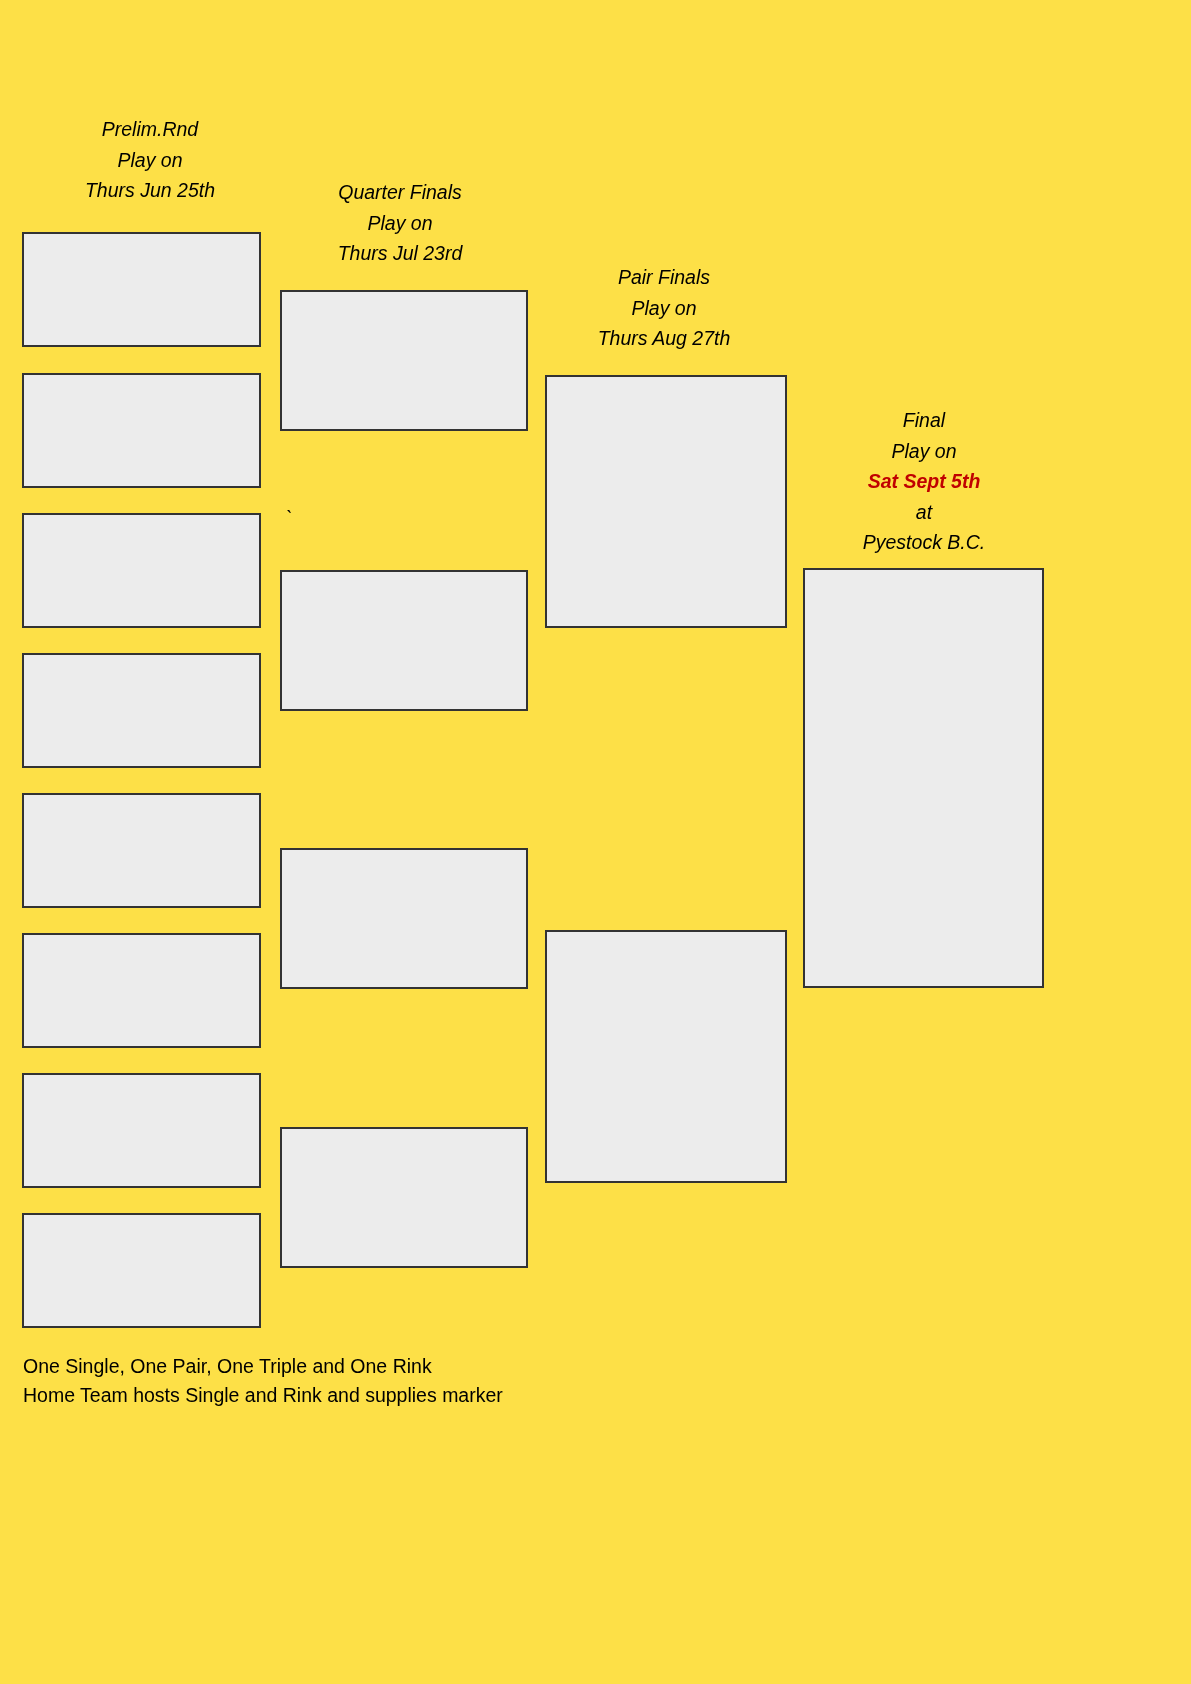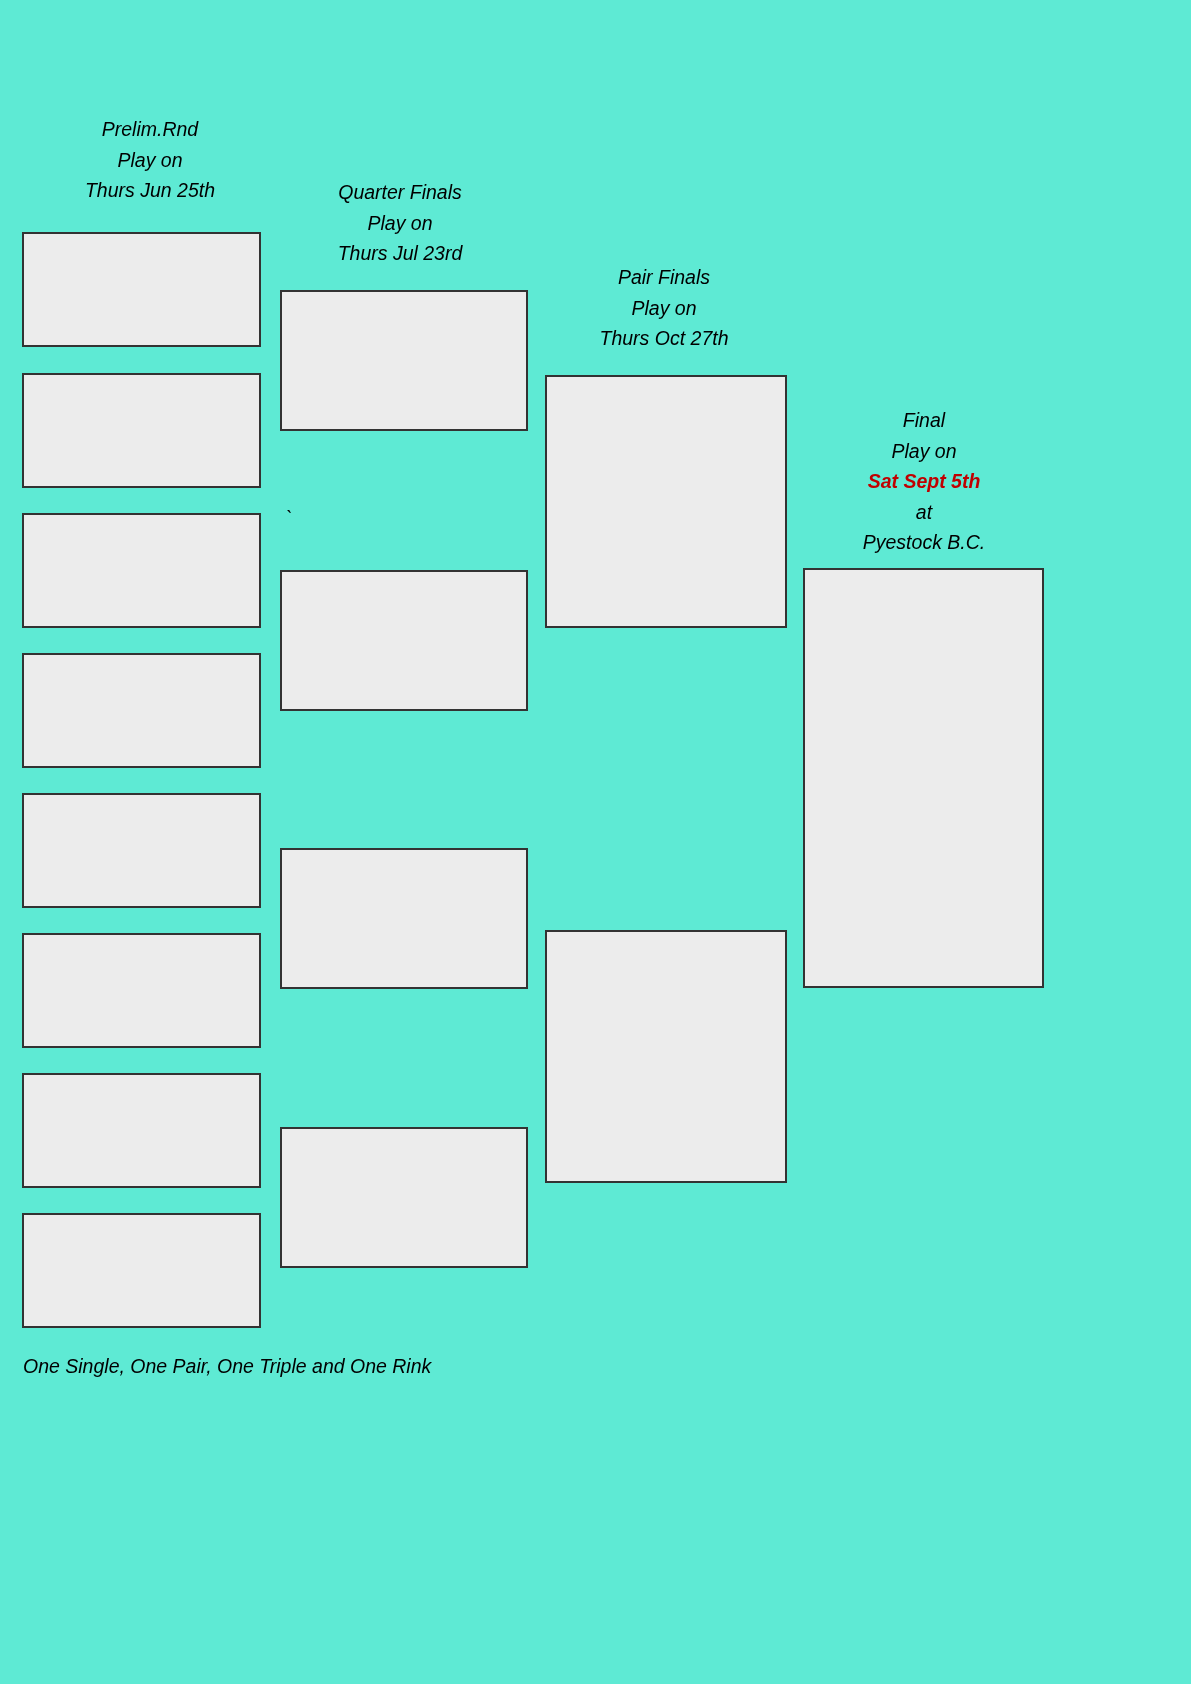--- a/index.html
+++ b/index.html
@@ -8,21 +8,21 @@
     padding: 0;
     background: #ffffff;
   }
   body {
     font-family: "Liberation Sans", sans-serif;
   }
   #page {
     position: relative;
     width: 1191px;
     height: 1684px;
-    background: #5eead4;
+    background: #fde047;
     overflow: hidden;
   }
 
   
   .round-head {
     position: absolute;
     text-align: center;
     font-style: italic;
     font-size: 19.5px;
     line-height: 30.5px;
@@ -62,21 +62,20 @@
 
   
   #rules {
     position: absolute;
     left: 23px;
     top: 1352px;
     width: 900px;
   }
   #rules .rule-line {
     display: block;
-    font-style: italic;
     font-size: 19.5px;
     line-height: 28.5px;
     color: #000000;
     white-space: nowrap;
   }
 </style>
 </head>
 <body>
 
 <div id="page">
@@ -87,21 +86,21 @@
       <span class="line">Thurs Jun 25th</span>
     </div>
   <div class="round-head" id="head-quarter">
       <span class="line">Quarter Finals</span>
       <span class="line">Play on</span>
       <span class="line">Thurs Jul 23rd</span>
     </div>
   <div class="round-head" id="head-semi">
       <span class="line">Pair Finals</span>
       <span class="line">Play on</span>
-      <span class="line">Thurs Oct 27th</span>
+      <span class="line">Thurs Aug 27th</span>
     </div>
   <div class="round-head" id="head-final">
       <span class="line">Final</span>
       <span class="line">Play on</span>
       <span class="line accent" style="color: rgb(192, 0, 0);">Sat Sept 5th</span>
       <span class="line">at</span>
       <span class="line">Pyestock B.C.</span>
     </div>
 
   <div id="slot-layer">
@@ -119,15 +118,16 @@
       <div class="slot" style="left: 280px; top: 1127px; width: 248px; height: 141px; background: rgb(236, 236, 236); border-color: rgb(51, 51, 51);"></div>
       <div class="slot" style="left: 545px; top: 375px; width: 242px; height: 253px; background: rgb(236, 236, 236); border-color: rgb(51, 51, 51);"></div>
       <div class="slot" style="left: 545px; top: 930px; width: 242px; height: 253px; background: rgb(236, 236, 236); border-color: rgb(51, 51, 51);"></div>
       <div class="slot" style="left: 803px; top: 568px; width: 241px; height: 420px; background: rgb(236, 236, 236); border-color: rgb(51, 51, 51);"></div>
     </div>
 
   <span id="stray-tick">`</span>
 
   <div id="rules">
       <span class="rule-line">One Single, One Pair, One Triple and One Rink</span>
+      <span class="rule-line">Home Team hosts Single and Rink and supplies marker</span>
     </div>
 
 </div>
 
 </body></html>

